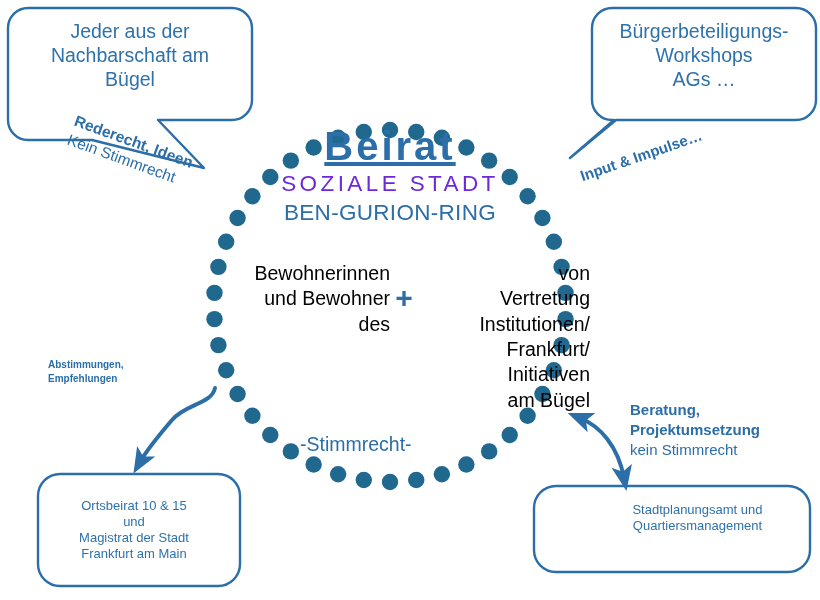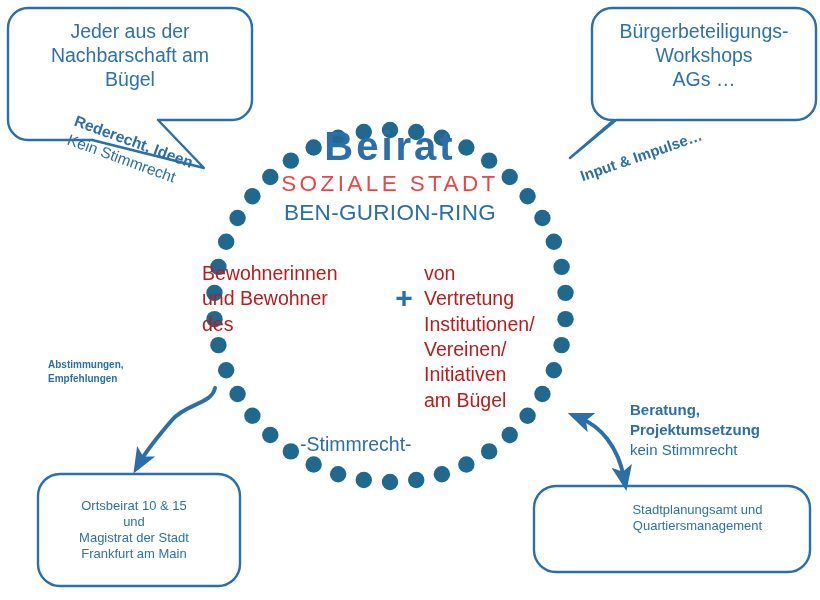--- a/index.html
+++ b/index.html
@@ -19,31 +19,32 @@
   .bubble-text{
     text-align:center;font-size:19.5px;font-weight:400;color:#2e72ab;
   }
 
   .center-title{
     position:absolute;width:460px;left:160px;top:126px;text-align:center;
   }
   .center-title .t1{
     font-size:40px;font-weight:700;letter-spacing:3px;color:#2b6ea8;
     line-height:1.04;
+    text-decoration:underline;
   }
   .center-title .t2{
-    font-size:22.5px;font-weight:400;letter-spacing:3.4px;color:#ef4444;
+    font-size:22.5px;font-weight:400;letter-spacing:3.4px;color:#6d28d9;
     line-height:1.25;margin-top:2px;
   }
   .center-title .t3{
     font-size:22.5px;font-weight:400;letter-spacing:0.3px;color:#2b6ea8;
     line-height:1.2;margin-top:1px;
   }
 
-  .col{position:absolute;font-size:19.5px;text-align:left;color:#b91c1c;line-height:1.30;}
+  .col{position:absolute;font-size:19.5px;text-align:right;color:#000000;line-height:1.30;}
   #col-left{left:202px;top:261px;width:188px;}
   #col-right{left:424px;top:261px;width:166px;}
   #plus{left:386px;top:278px;width:36px;font-size:30px;font-weight:700;text-align:center;color:#2b6ea8;}
   #stimmrecht{left:300px;top:432px;width:180px;font-size:19.5px;text-align:left;color:#2b6ea8;}
 
   
   .rot-label{position:absolute;color:#2b6ea8;white-space:nowrap;}
   .rot-label .l1{font-weight:700;font-size:15.5px;line-height:1.2;}
   .rot-label .l2{font-weight:400;font-size:15.5px;line-height:1.25;}
 
@@ -198,21 +199,21 @@
     <div>und Bewohner</div>
     <div>des</div>
   </div>
 
   <div class="col" id="plus">+</div>
 
   <div class="col" id="col-right">
     <div>von</div>
     <div>Vertretung</div>
     <div>Institutionen/</div>
-    <div>Vereinen/</div>
+    <div>Frankfurt/</div>
     <div>Initiativen</div>
     <div>am Bügel</div>
   </div>
 
   <div class="col" id="stimmrecht">-Stimmrecht-</div>
 
   <div class="rot-label" id="lbl-rederecht">
     <div class="l1">Rederecht, Ideen</div>
     <div class="l2">Kein Stimmrecht</div>
   </div>

